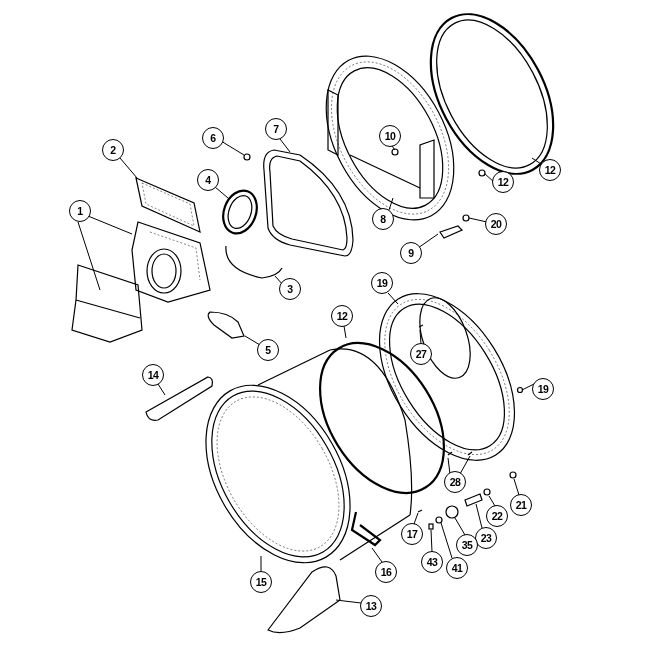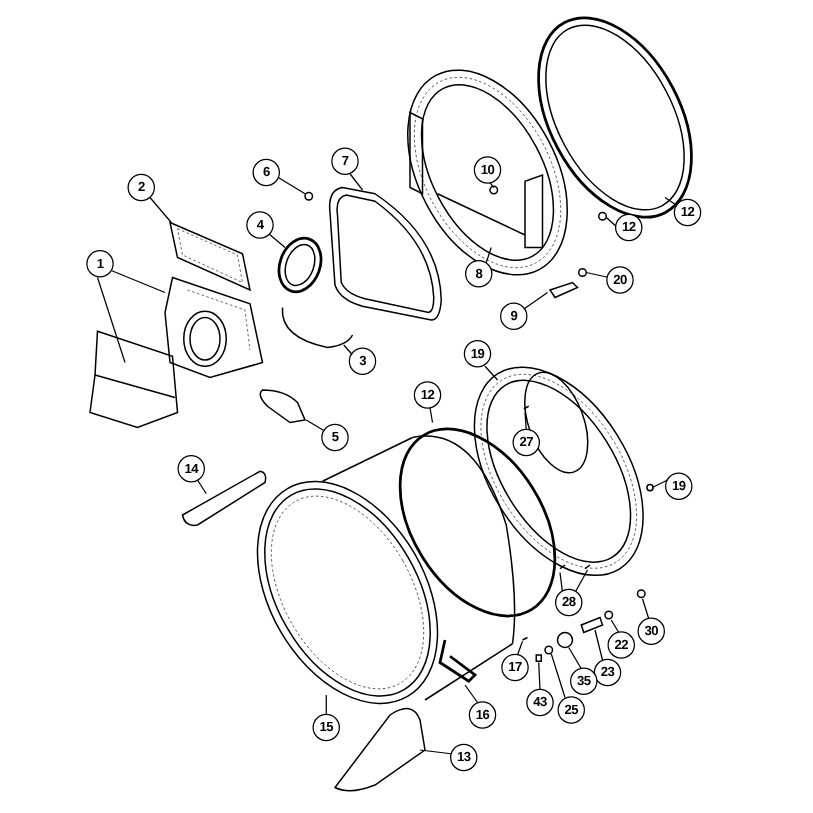--- a/index.html
+++ b/index.html
@@ -154,20 +154,20 @@
 <div class="callout" style="left:550px;top:170px">12</div>
 <div class="callout" style="left:342px;top:316px">12</div>
 <div class="callout" style="left:371px;top:606px">13</div>
 <div class="callout" style="left:153px;top:375px">14</div>
 <div class="callout" style="left:261px;top:582px">15</div>
 <div class="callout" style="left:386px;top:572px">16</div>
 <div class="callout" style="left:412px;top:534px">17</div>
 <div class="callout" style="left:382px;top:283px">19</div>
 <div class="callout" style="left:543px;top:389px">19</div>
 <div class="callout" style="left:496px;top:224px">20</div>
-<div class="callout" style="left:521px;top:505px">30</div>
+<div class="callout" style="left:521px;top:505px">21</div>
 <div class="callout" style="left:497px;top:516px">22</div>
 <div class="callout" style="left:486px;top:538px">23</div>
 <div class="callout" style="left:467px;top:545px">35</div>
-<div class="callout" style="left:457px;top:568px">25</div>
+<div class="callout" style="left:457px;top:568px">41</div>
 <div class="callout" style="left:432px;top:562px">43</div>
 <div class="callout" style="left:421px;top:354px">27</div>
 <div class="callout" style="left:455px;top:482px">28</div>
 
 </body></html>

